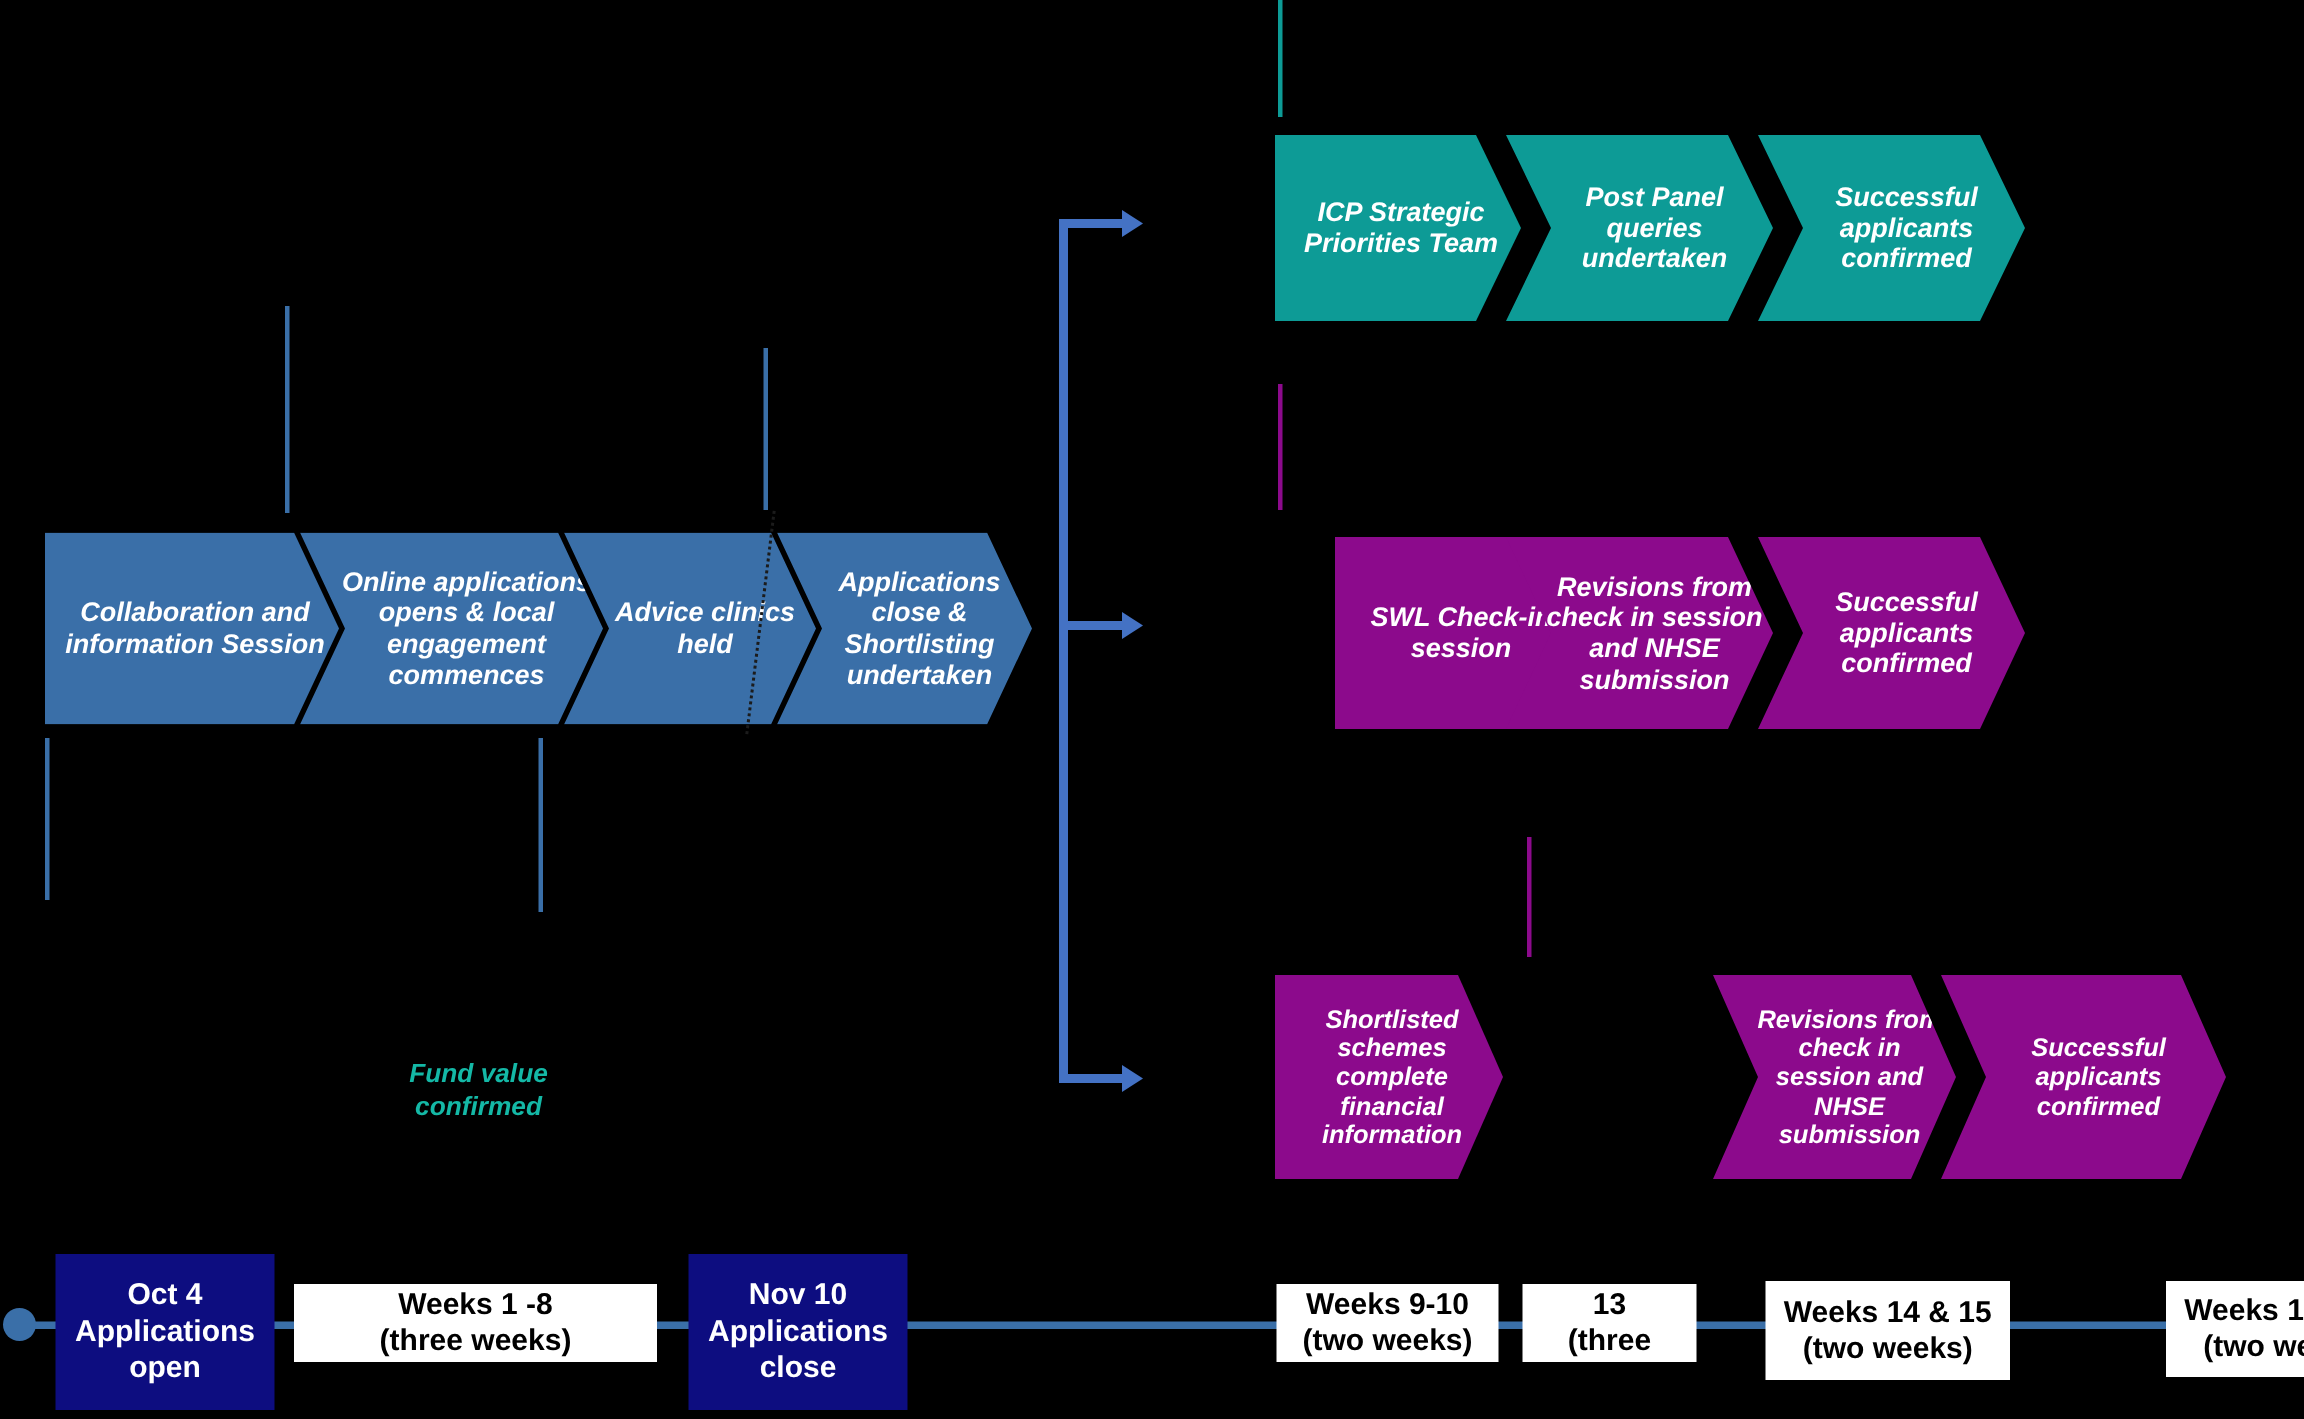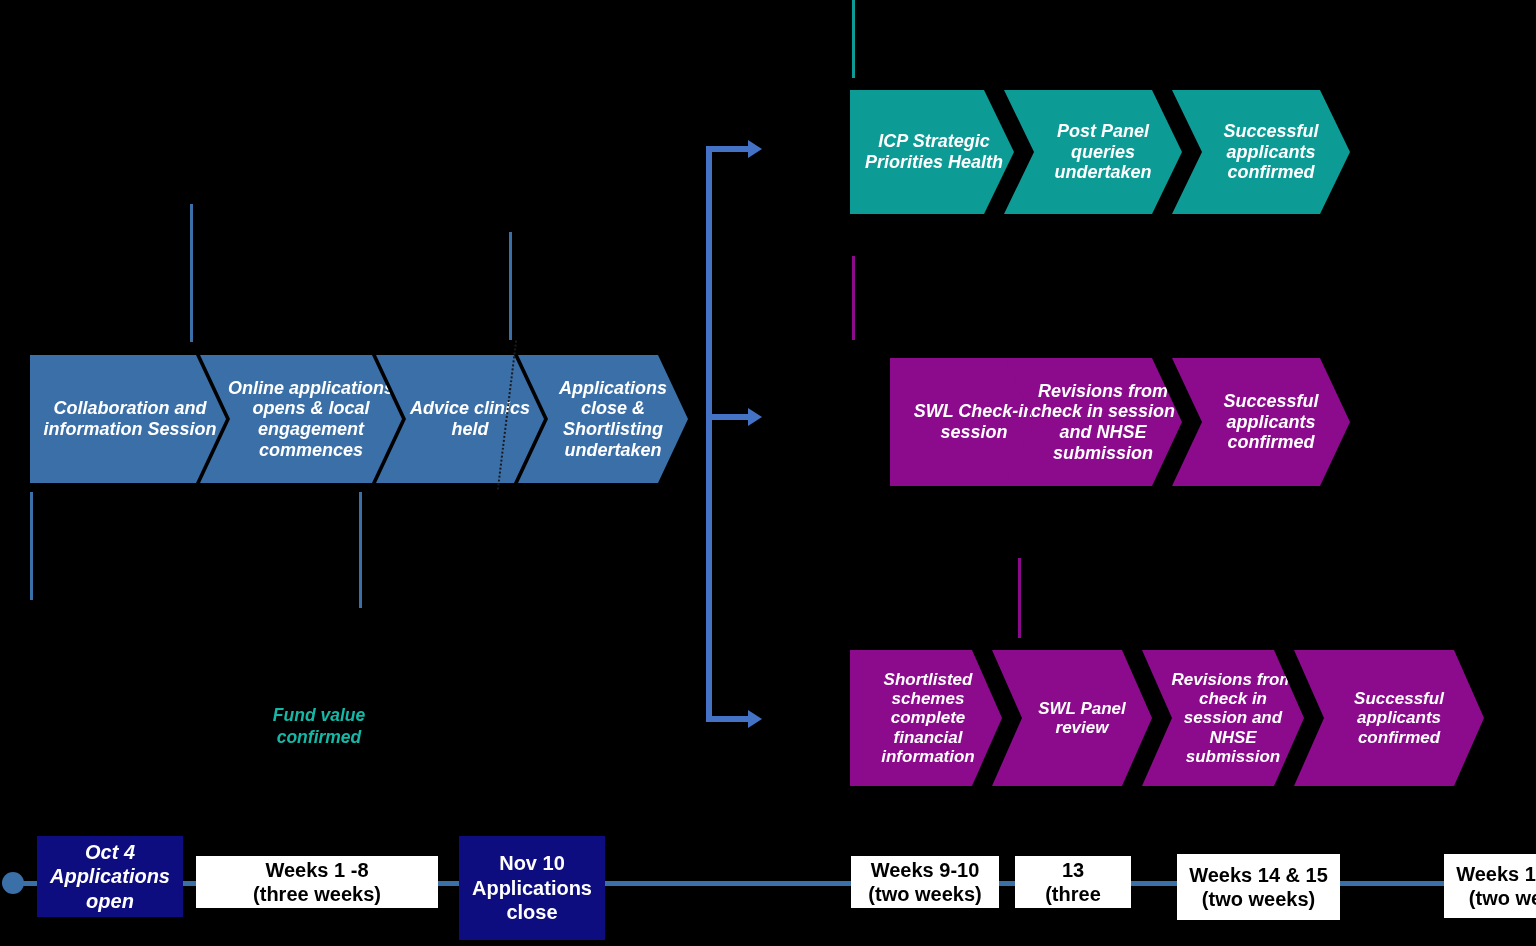--- a/index.html
+++ b/index.html
@@ -157,21 +157,21 @@
 
   <div class="leader leader-teal abs" style="left:852px;top:0px;height:78px;"></div>
   <div class="note plain" style="left:864px;top:4px;width:180px;">
     <p>ICP Panel to select successful initiatives</p>
   </div>
 
   <div class="lane-label" style="left:770px;top:110px;width:84px;">
     <span>ICP Strategic Priorities</span>
   </div>
   <div class="chev chev-teal clip-head first" style="left:850px;top:90px;width:164px;height:124px;font-size:18px;">
-    <span>ICP Strategic Priorities Health</span>
+    <span>ICP Strategic Priorities Team</span>
   </div>
   <div class="chev chev-teal clip-mid" style="left:1004px;top:90px;width:178px;height:124px;font-size:18px;">
     <span>Post Panel queries undertaken</span>
   </div>
   <div class="chev chev-teal clip-mid" style="left:1172px;top:90px;width:178px;height:124px;font-size:18px;">
     <span>Successful applicants confirmed</span>
   </div>
 
   <div class="leader leader-purple abs" style="left:852px;top:256px;height:84px;"></div>
   <div class="note plain" style="left:864px;top:252px;width:190px;">
@@ -195,35 +195,32 @@
   <div class="note plain" style="left:1030px;top:554px;width:180px;">
     <p>Session to review new schemes and endorse financial submission</p>
   </div>
 
   <div class="lane-label" style="left:770px;top:672px;width:92px;">
     <span>Health Inequalities New schemes</span>
   </div>
   <div class="chev chev-purple clip-head first" style="left:850px;top:650px;width:152px;height:136px;font-size:17px;">
     <span>Shortlisted schemes complete financial information</span>
   </div>
-  <div class="chev chev-purple clip-mid" style="left:992px;top:650px;width:160px;height:136px;font-size:17px;">
-    <span>SWL Panel review</span>
-  </div>
   <div class="chev chev-purple clip-mid" style="left:1142px;top:650px;width:162px;height:136px;font-size:17px;">
     <span>Revisions from check in session and NHSE submission</span>
   </div>
   <div class="chev chev-purple clip-mid" style="left:1294px;top:650px;width:190px;height:136px;font-size:17px;">
     <span>Successful applicants confirmed</span>
   </div>
 
   <div class="tl-axis" style="left:14px;top:881px;width:1512px;"></div>
   <div class="tl-dot" style="left:2px;top:872px;"></div>
   <div class="tl-dot" style="left:1506px;top:872px;"></div>
 
-  <div class="tl-box tl-navy" style="left:37px;top:836px;width:146px;height:81px;font-style:italic;">
+  <div class="tl-box tl-navy" style="left:37px;top:836px;width:146px;height:104px;">
     <span>Oct 4</span>
     <span>Applications</span>
     <span>open</span>
   </div>
 
   <div class="tl-box tl-white" style="left:196px;top:856px;width:242px;height:52px;">
     <span>Weeks 1 -8</span>
     <span>(three weeks)</span>
   </div>
 

